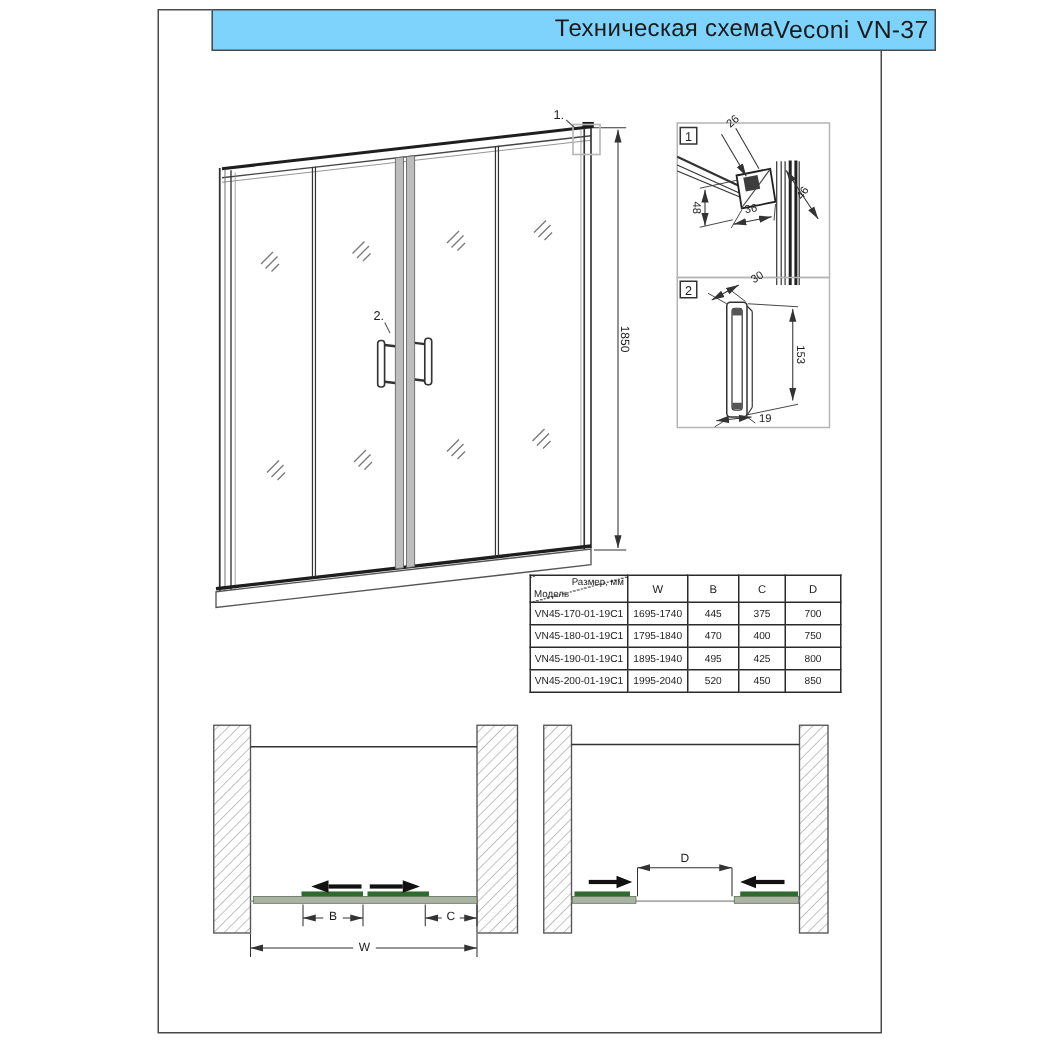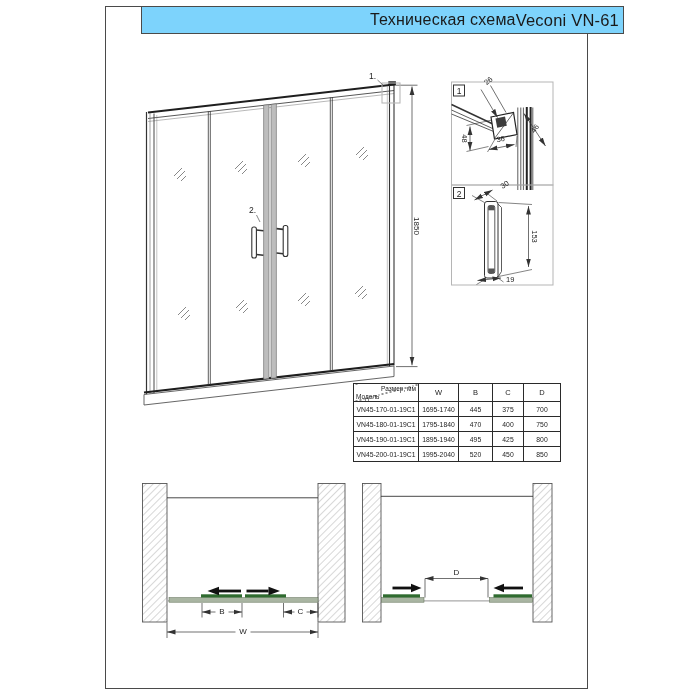--- a/index.html
+++ b/index.html
@@ -28,21 +28,21 @@
 </style>
 </head>
 <body>
 
 <div class="page">
 
   <div class="frame"></div>
 
   <div class="header-band">
     <span class="title">Техническая схема</span>
-    <span class="brand">Veconi VN-61</span>
+    <span class="brand">Veconi VN-37</span>
   </div>
 
   <svg class="overlay" viewBox="0 0 700 700">
     <defs>
       <marker id="ae" markerWidth="9" markerHeight="6" refX="8.5" refY="3" orient="auto" markerUnits="userSpaceOnUse">
         <path d="M0,0.6 L8.5,3 L0,5.4 Z" fill="#333"></path>
       </marker>
       <marker id="as" markerWidth="9" markerHeight="6" refX="0.5" refY="3" orient="auto" markerUnits="userSpaceOnUse">
         <path d="M9,0.6 L0.5,3 L9,5.4 Z" fill="#333"></path>
       </marker>

